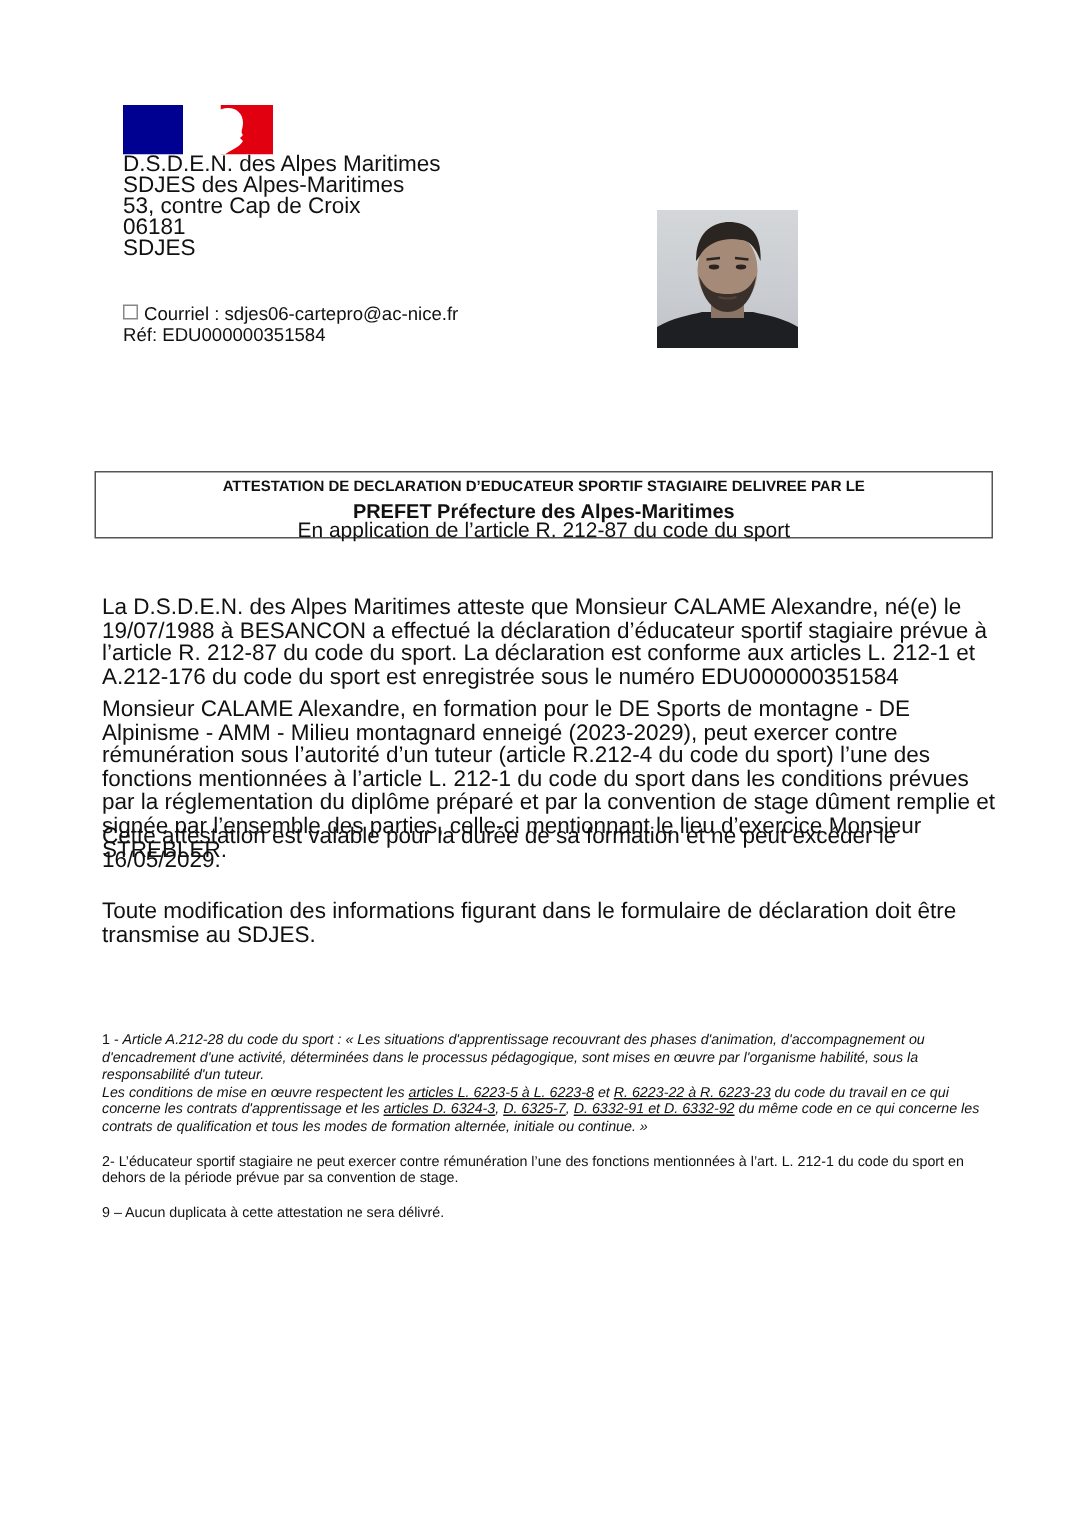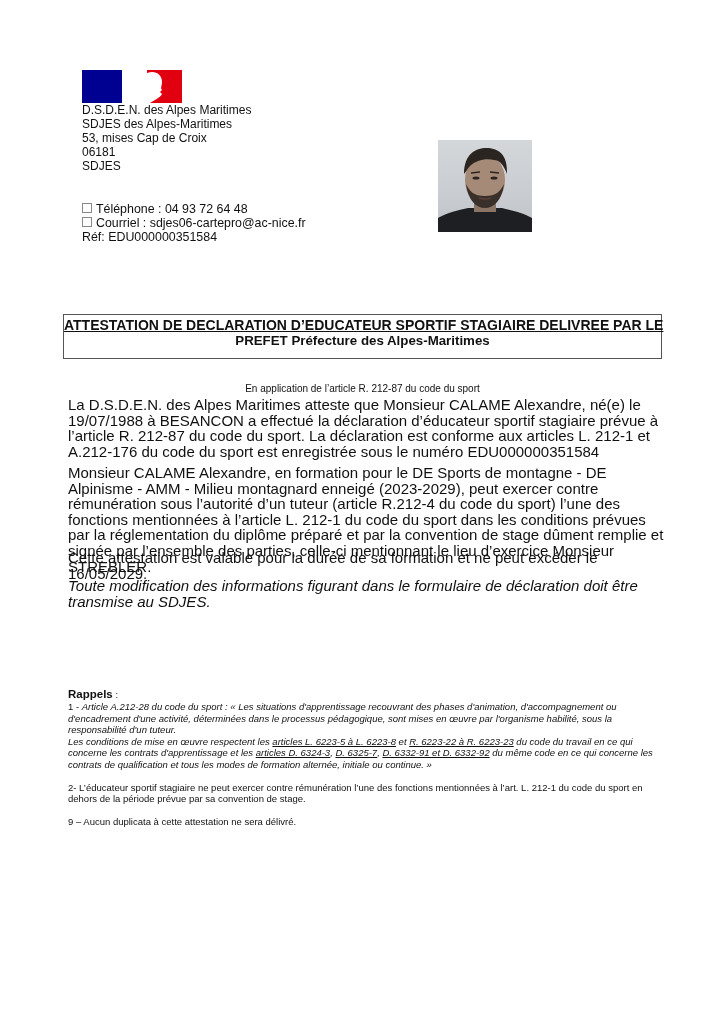--- a/index.html
+++ b/index.html
@@ -8,43 +8,43 @@
   .abs { position: absolute; }
 
   
   .logo { left: 82px; top: 70px; width: 100px; height: 33px; display: flex; overflow: hidden; }
   .logo .blue { width: 40%; background: #000091; }
   .logo .white { width: 25%; background: #ffffff; position: relative; }
   .logo .red { width: 35%; background: #E1000F; }
   .logo svg { position: absolute; left: 18px; top: 0; }
 
   
-  .addr { left: 82px; top: 103px; font-size: 12px; line-height: 14px; }
+  .addr { left: 82px; top: 103px; font-size: 15px; line-height: 14px; }
   .addr div { white-space: nowrap; }
   .contact { left: 82px; top: 202px; font-size: 12.4px; line-height: 14px; }
   .contact div { white-space: nowrap; }
   .sq { display: inline-block; width: 8px; height: 8px; border: 1px solid #888; margin-right: 4px; vertical-align: 0px; }
 
   
   .photo { left: 438px; top: 140px; width: 94px; height: 92px; overflow: hidden;
            background: linear-gradient(180deg, #d4d7da 0%, #c9ccd0 60%, #bfc2c6 100%); }
 
   
   .titlebox { left: 63px; top: 314px; width: 597px; height: 43px;
               border: 1px solid #555; text-align: center; }
-  .title1 { font-weight: bold; font-size: 14px; line-height: 16px; margin-top: 2px; white-space: nowrap; text-decoration: underline; }
+  .title1 { font-weight: bold; font-size: 10px; line-height: 16px; margin-top: 2px; white-space: nowrap; }
   .title2 { font-weight: bold; font-size: 13.3px; line-height: 15px; white-space: nowrap; }
-  .subtitle { font-size: 10px; line-height: 11px; white-space: nowrap; margin-top: 35px; }
+  .subtitle { font-size: 14px; line-height: 11px; white-space: nowrap; }
 
   
   .body { left: 68px; width: 600px; font-size: 15px; line-height: 15.6px; }
   .p1 { top: 397px; }
   .p2 { top: 465px; }
   .p3 { top: 550px; }
-  .p4 { top: 578px; font-style: italic; }
+  .p4 { top: 600px; }
 
   
   .rappels { left: 68px; top: 688px; width: 600px; font-size: 9.5px; line-height: 11.6px; }
   .rappels .rtitle { font-weight: bold; font-size: 11.5px; line-height: 13px; }
   .rappels .it { font-style: italic; }
   .rappels u { text-decoration: underline; }
   .rappels .gap { height: 11px; }
 </style>
 </head>
 <body>
@@ -56,27 +56,26 @@
       <path d="M-12 33 L-12 20 C-6 16 -2 14 0 10 C2 6 6 2 12 2 C18 2 22 6 22 12 C22 16 20 18 22 20 L20 22 L22 24 C20 28 14 30 10 33 Z" fill="#ffffff"></path>
       <path d="M-14 18 C-10 16 -6 18 -4 20 M-16 22 C-12 20 -8 22 -6 24 M-14 26 C-10 24 -6 26 -4 28" stroke="#000091" stroke-width="1.2" fill="none"></path>
     </svg>
   </div>
   <div class="red"></div>
 </div>
 
 <div class="abs addr">
   <div>D.S.D.E.N. des Alpes Maritimes</div>
   <div>SDJES des Alpes-Maritimes</div>
-  <div>53, mises Cap de Croix</div>
+  <div>53, contre Cap de Croix</div>
   <div>06181</div>
   <div>SDJES</div>
 </div>
 
 <div class="abs contact">
-  <div><span class="sq"></span><span>Téléphone : 04 93 72 64 48</span></div>
   <div><span class="sq"></span><span>Courriel : sdjes06-cartepro@ac-nice.fr</span></div>
   <div>Réf: EDU000000351584</div>
 </div>
 
 <div class="abs photo">
   <svg width="94" height="92" viewBox="0 0 94 92">
 
     <path d="M0 92 L0 78 C10 72 22 70 30 68 L64 68 C72 70 84 72 94 78 L94 92 Z" fill="#1e1f22"></path>
 
     <rect x="36" y="58" width="22" height="14" fill="#8a7465"></rect>
@@ -102,21 +101,20 @@
   <div class="title2">PREFET Préfecture des Alpes-Maritimes</div>
   <div class="subtitle">En application de l’article R. 212-87 du code du sport</div>
 </div>
 
 <div class="abs body p1">La D.S.D.E.N. des Alpes Maritimes atteste que Monsieur CALAME Alexandre, né(e) le 19/07/1988 à BESANCON a effectué la déclaration d’éducateur sportif stagiaire prévue à l’article R. 212-87 du code du sport. La déclaration est conforme aux articles L. 212-1 et A.212-176 du code du sport est enregistrée sous le numéro EDU000000351584</div>
 <div class="abs body p2">Monsieur CALAME Alexandre, en formation pour le DE Sports de montagne - DE Alpinisme - AMM - Milieu montagnard enneigé (2023-2029), peut exercer contre rémunération sous l’autorité d’un tuteur (article R.212-4 du code du sport) l’une des fonctions mentionnées à l’article L. 212-1 du code du sport dans les conditions prévues par la réglementation du diplôme préparé et par la convention de stage dûment remplie et signée par l’ensemble des parties, celle-ci mentionnant le lieu d’exercice Monsieur  STREBLER.</div>
 <div class="abs body p3">Cette attestation est valable pour la durée de sa formation et ne peut excéder le 16/05/2029.</div>
 <div class="abs body p4">Toute modification des informations figurant dans le formulaire de déclaration doit être transmise au SDJES.</div>
 
 <div class="abs rappels">
-  <div><span class="rtitle">Rappels</span><span> :</span></div>
   <div>
     <span>1 - </span><span class="it">Article A.212-28 du code du sport : « Les situations d'apprentissage recouvrant des phases d'animation, d'accompagnement ou d'encadrement d'une activité, déterminées dans le processus pédagogique, sont mises en œuvre par l'organisme habilité, sous la responsabilité d'un tuteur.</span>
   </div>
   <div class="it"><span>Les conditions de mise en œuvre respectent les </span><u>articles L. 6223-5 à L. 6223-8</u><span> et </span><u>R. 6223-22 à R. 6223-23</u><span> du code du travail en ce qui concerne les contrats d'apprentissage et les </span><u>articles D. 6324-3</u><span>, </span><u>D. 6325-7</u><span>, </span><u>D. 6332-91 et D. 6332-92</u><span> du même code en ce qui concerne les contrats de qualification et tous les modes de formation alternée, initiale ou continue. »</span></div>
   <div class="gap"></div>
   <div>2- L’éducateur sportif stagiaire ne peut exercer contre rémunération l’une des fonctions mentionnées à l’art. L. 212-1 du code du sport en dehors de la période prévue par sa convention de stage.</div>
   <div class="gap"></div>
   <div>9 – Aucun duplicata à cette attestation ne sera délivré.</div>
 </div>
 

